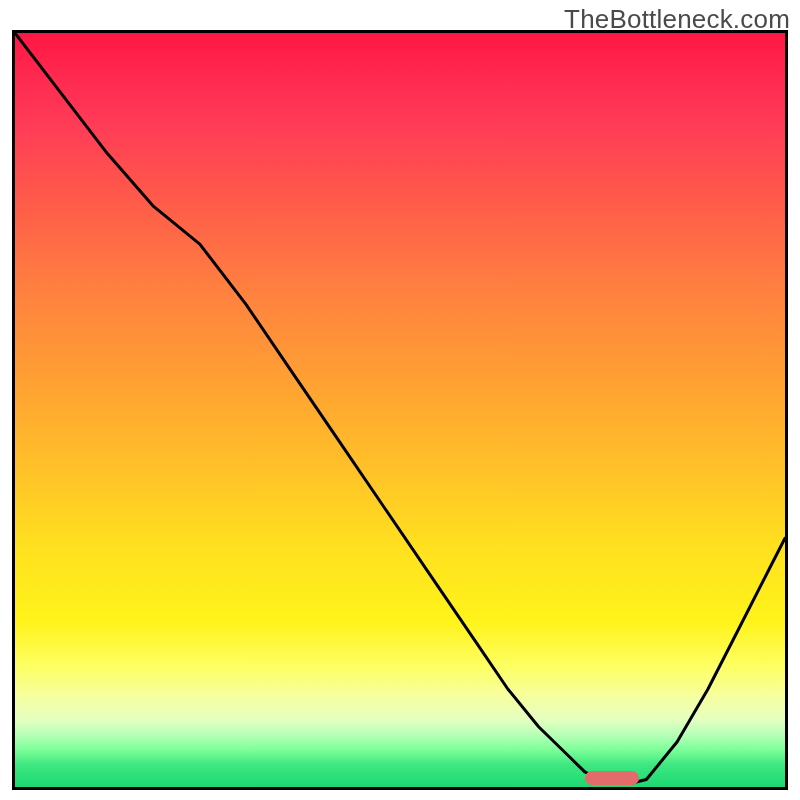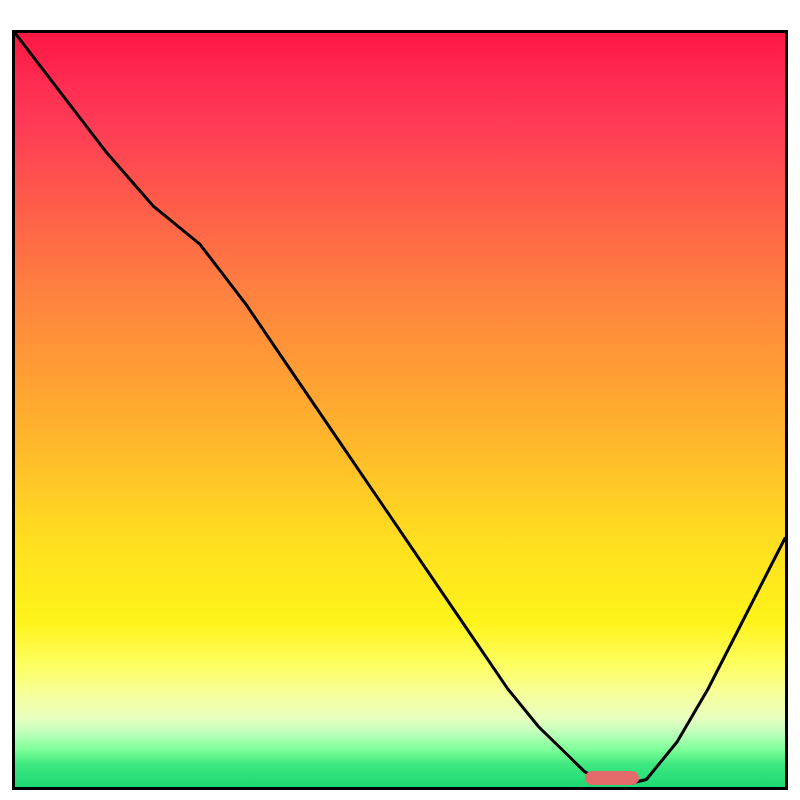--- a/index.html
+++ b/index.html
@@ -70,20 +70,21 @@
     position: absolute;
     background: #e36b6b;
     border-radius: 999px;
   }
 </style>
 </head>
 <body>
 
 <div class="frame">
 
+  <div class="watermark">TheBottleneck.com</div>
 
   <div class="plot-outer">
     <div class="gradient"></div>
 
     <svg class="curve" viewBox="0 0 770 754" preserveAspectRatio="none">
       <path id="curve-path" fill="none" stroke="#000" stroke-width="3" stroke-linejoin="round" stroke-linecap="round" d="M0.0 0.0 L46.2 60.3 L92.4 120.6 L138.6 173.4 L184.8 211.1 L231.0 271.4 L277.2 339.3 L323.4 407.2 L369.6 475.0 L415.8 542.9 L462.0 610.7 L492.8 656.0 L523.6 693.7 L554.4 723.8 L569.8 738.9 L585.2 746.5 L600.6 750.2 L616.0 750.2 L631.4 746.5 L662.2 708.8 L693.0 656.0 L723.8 595.7 L754.6 535.3 L770.0 505.2"></path>
     </svg>
 
     <div id="marker" class="marker" style="left: 569.8px; width: 53.9px; top: 737.952px; height: 14px; background: rgb(227, 107, 107);"></div>
   </div>

